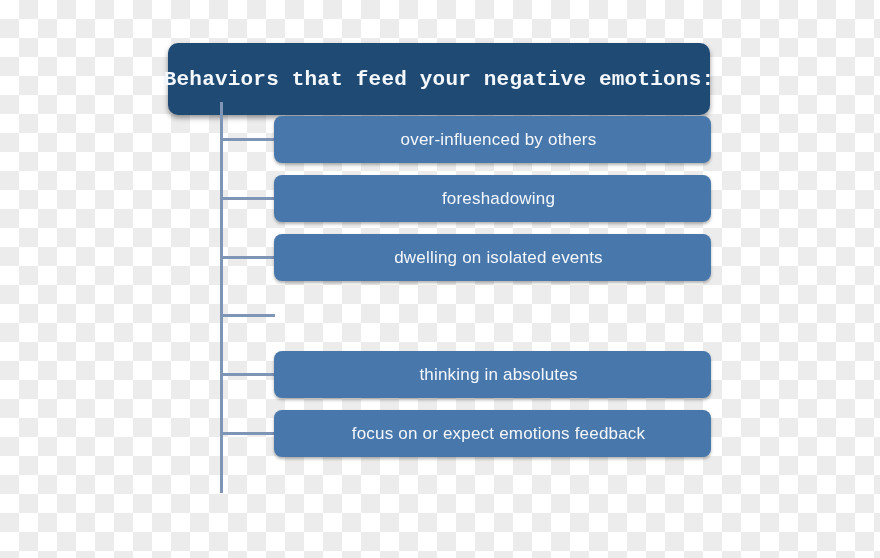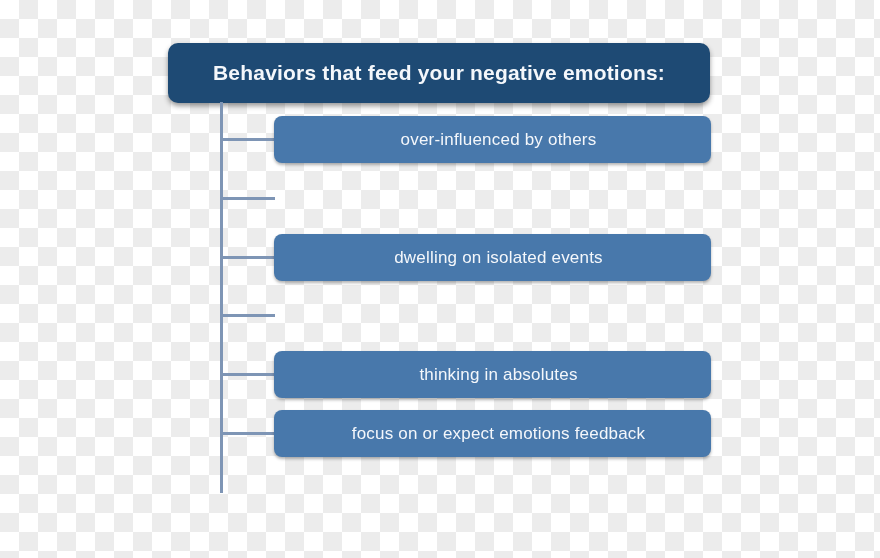--- a/index.html
+++ b/index.html
@@ -22,27 +22,28 @@
                                      var(--checker-white, #ffffff) 0 50%,
                                      var(--checker-gray, #ececec) 0 75%,
                                      var(--checker-white, #ffffff) 0);
     background-size: 38px 38px;
   }
   .header-box {
     position: absolute;
     left: 168px;
     top: 43px;
     width: 542px;
-    height: 60px;
+    height: 72px;
     background: var(--header-bg, #1e4a74);
     border-radius: 10px;
     box-shadow: 0 3px 5px rgba(30, 30, 30, 0.45);
     display: flex;
     align-items: center;
     justify-content: center;
+    font-family: Liberation Mono, monospace;
   }
   .header-box span {
     color: var(--text-color, #f4f7fb);
     font-size: 21px;
     font-weight: bold;
     letter-spacing: 0.2px;
     white-space: nowrap;
   }
   .trunk {
     position: absolute;
@@ -100,20 +101,23 @@
 
   <div class="row" style="top:116px">
     <div class="hline"></div>
     <div class="node">
       <span>over-influenced by others</span>
     </div>
   </div>
 
   <div class="row" style="top:175px">
     <div class="hline"></div>
+    <div class="node">
+      <span>foreshadowing</span>
+    </div>
   </div>
 
   <div class="row" style="top:234px">
     <div class="hline"></div>
     <div class="node">
       <span>dwelling on isolated events</span>
     </div>
   </div>
 
   <div class="row" style="top:292px">

